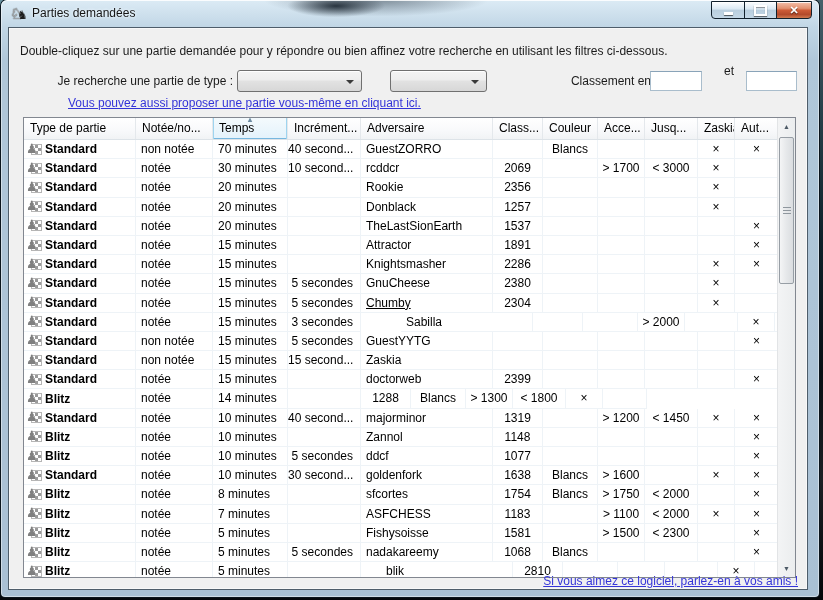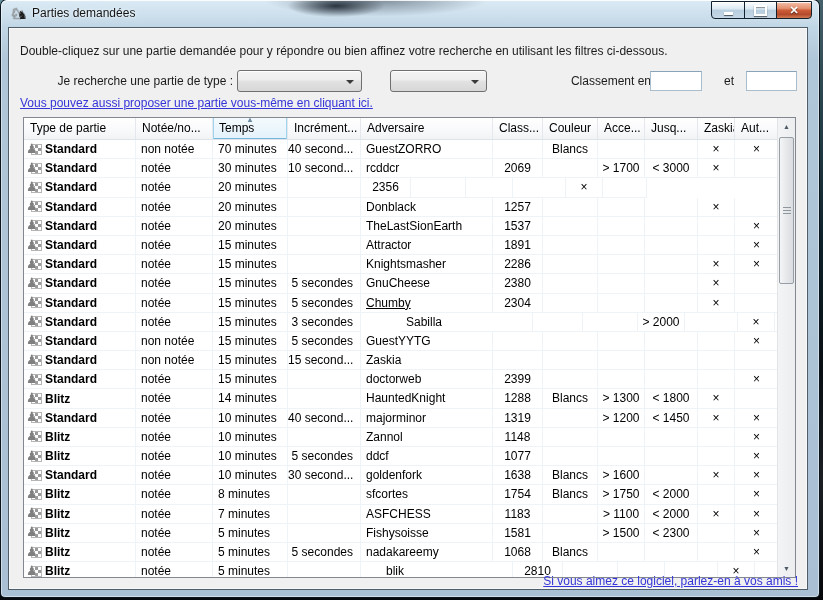--- a/index.html
+++ b/index.html
@@ -37,30 +37,30 @@
   .close-glyph{font-size:11px;font-weight:bold;color:#fff;text-shadow:0 1px 1px rgba(0,0,0,.6);line-height:16px;}
   
   .client{
     position:absolute;left:7px;top:27px;right:11px;bottom:7px;
     background:#f0f0f0;border:1px solid #4e5d6a;box-shadow:inset 0 0 0 1px rgba(255,255,255,.5);
   }
   .intro{position:absolute;left:11px;top:16px;font-size:12px;color:#1b1b1b;white-space:nowrap;}
   .flabel{position:absolute;font-size:12px;color:#1b1b1b;line-height:22px;}
   .lbl-type{left:0;top:42px;width:224px;text-align:right;}
   .lbl-class{left:504px;top:42px;width:152px;text-align:right;}
-  .lbl-et{left:706px;top:42px;width:28px;text-align:center;}
+  .lbl-et{left:706px;top:32px;width:28px;text-align:center;}
   .combo{position:absolute;top:42px;height:22px;box-sizing:border-box;border:1px solid #707070;border-radius:3px;
     background:linear-gradient(180deg,#f4f4f4,#eeeeee 45%,#e2e2e2 50%,#d7d7d7);box-shadow:inset 0 1px 0 #fff;}
   .combo1{left:228px;width:125px;}
   .combo2{left:381px;width:97px;}
   .combo .chev{position:absolute;right:7px;top:9px;width:0;height:0;border-left:4px solid transparent;border-right:4px solid transparent;border-top:4px solid #3a3a3a;}
   .tbox{position:absolute;top:43px;height:20px;width:52px;box-sizing:border-box;border:1px solid #a9bdcc;border-top-color:#89a3b8;background:#fff;font:12px "Liberation Sans",sans-serif;padding:0 3px;}
   .tbox1{left:641px;}
   .tbox2{left:737px;width:51px;}
-  a.lnk{font-size:12px;color:#3434d8;text-decoration:underline;cursor:pointer;}
+  a.lnk{font-size:12px;color:#3434d8;text-decoration:underline;cursor:pointer;margin-left:48px;}
   .link-propose{position:absolute;left:11px;top:68px;}
   .bottom-link{position:absolute;right:9px;bottom:1px;}
   
   .listview{position:absolute;left:14px;top:89px;width:773px;height:461px;box-sizing:border-box;border:1px solid #828790;background:#fff;overflow:hidden;}
   .lv-main{position:absolute;left:0;top:0;right:17px;bottom:0;overflow:hidden;}
   .lv-header{display:flex;height:22px;background:linear-gradient(180deg,#ffffff,#f8f9fb 60%,#f1f3f5);border-bottom:1px solid #dde3e8;box-sizing:border-box;}
   .hcell{box-sizing:border-box;border-right:1px solid #e4e8ec;position:relative;flex:0 0 auto;}
   .hcell span.hlbl{display:block;padding-left:6px;font-size:12px;line-height:21px;color:#000;white-space:nowrap;overflow:hidden;}
   .hcell.sorted{background:linear-gradient(180deg,#f4fafd,#e3f2fb);box-shadow:inset 1px 0 0 #9ed4ef, inset -1px 0 0 #9ed4ef, inset 0 -1px 0 #77b7df;}
   .sort-arrow{position:absolute;top:-4px;left:50%;transform:translateX(-50%);font-size:9px;color:#6d8ba1;line-height:10px;}
@@ -206,20 +206,21 @@
             <div class="row">
               <div class="cell c-icon" style="width: 112px;">
                 <span class="picon">
                   <span class="pg">♟</span>
                 </span>
                 <span class="clbl">Standard</span>
               </div>
               <div class="cell c-left" style="width: 77px;">notée</div>
               <div class="cell c-left" style="width: 75px;">20 minutes</div>
               <div class="cell c-right" style="width: 73px;"></div>
+              <div class="cell c-left" style="width: 132px;">Rookie</div>
               <div class="cell c-center" style="width: 50px;">2356</div>
               <div class="cell c-center" style="width: 55px;"></div>
               <div class="cell c-center" style="width: 47px;"></div>
               <div class="cell c-center" style="width: 53px;"></div>
               <div class="cell c-center" style="width: 37px;">×</div>
               <div class="cell c-center" style="width: 44px;"></div>
             </div>
             <div class="row">
               <div class="cell c-icon" style="width: 112px;">
                 <span class="picon">
@@ -403,21 +404,20 @@
             <div class="row">
               <div class="cell c-icon" style="width: 112px;">
                 <span class="picon">
                   <span class="pg">♟</span>
                 </span>
                 <span class="clbl">Blitz</span>
               </div>
               <div class="cell c-left" style="width: 77px;">notée</div>
               <div class="cell c-left" style="width: 75px;">14 minutes</div>
               <div class="cell c-right" style="width: 73px;"></div>
-              <div class="cell c-left" style="width: 132px;">HauntedKnight</div>
               <div class="cell c-center" style="width: 50px;">1288</div>
               <div class="cell c-center" style="width: 55px;">Blancs</div>
               <div class="cell c-center" style="width: 47px;">&gt; 1300</div>
               <div class="cell c-center" style="width: 53px;">&lt; 1800</div>
               <div class="cell c-center" style="width: 37px;">×</div>
               <div class="cell c-center" style="width: 44px;"></div>
             </div>
             <div class="row">
               <div class="cell c-icon" style="width: 112px;">
                 <span class="picon">

